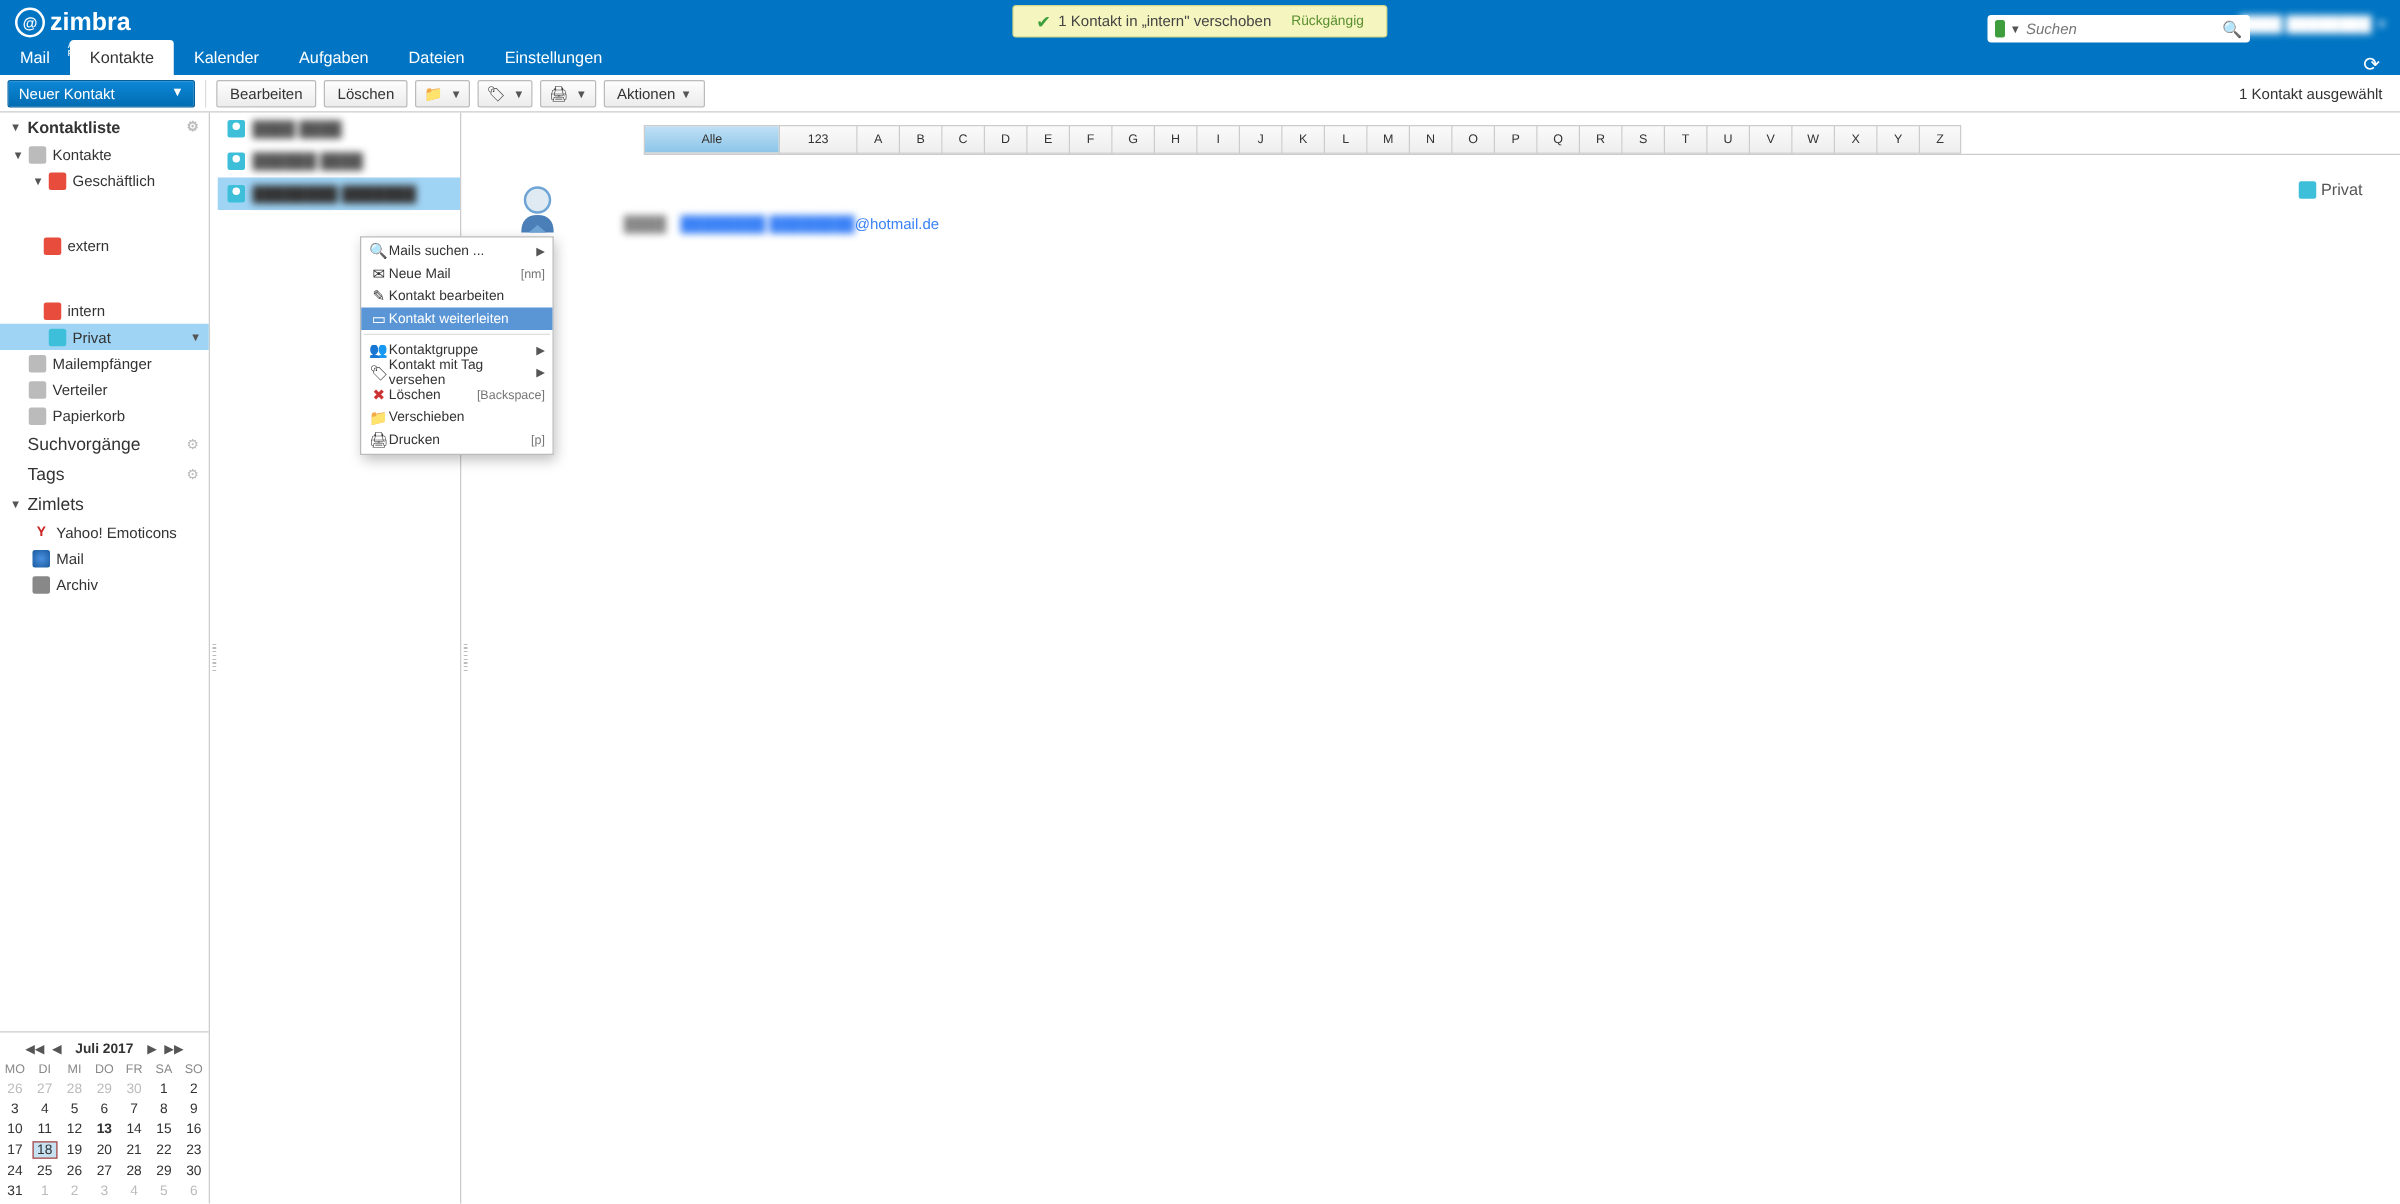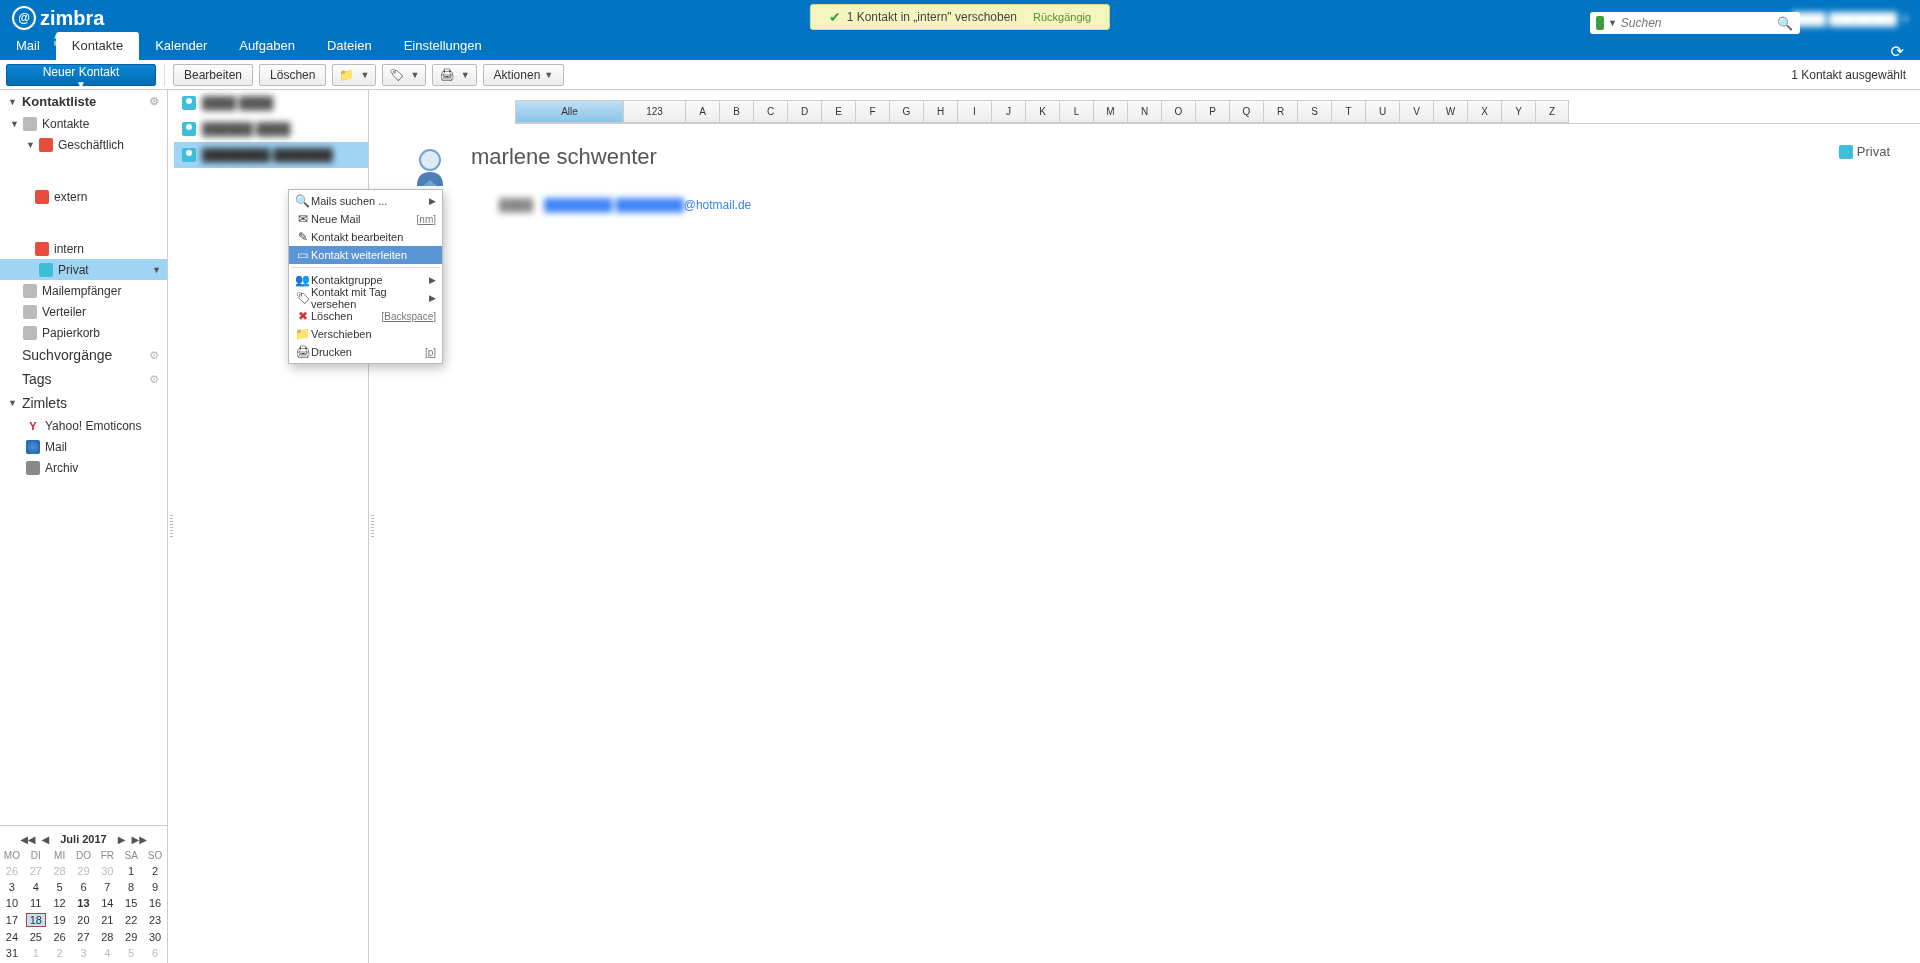--- a/index.html
+++ b/index.html
@@ -21,21 +21,21 @@
 .userbox { position: absolute; top: 12px; right: 10px; font-size: 12px; display: flex; align-items: center; filter: blur(3px); }
 .refresh { position: absolute; right: 16px; top: 42px; color: #fff; font-size: 16px; }
 
 
 .tabs { position: absolute; bottom: 0; left: 0; display: flex; height: 28px; }
 .tab { padding: 6px 16px; color: #fff; cursor: pointer; font-size: 13px; }
 .tab.active { background: #fff; color: #333; border-top-left-radius: 3px; border-top-right-radius: 3px; }
 
 
 .toolbar { height: 30px; border-bottom: 1px solid #ccc; display: flex; align-items: center; padding: 0 6px; gap: 6px; }
-.new-contact { width: 150px; height: 22px; background: linear-gradient(#0d87d6, #016db3); color: #fff; border: 1px solid #0160a0; border-radius: 2px; display: flex; align-items: center; justify-content: space-between; padding: 0 8px; cursor: pointer; font-size: 12px; flex-direction: column; }
+.new-contact { width: 150px; height: 22px; background: linear-gradient(#0d87d6, #016db3); color: #fff; border: 1px solid #0160a0; border-radius: 2px; display: flex; align-items: center; justify-content: space-between; padding: 0 8px; cursor: pointer; font-size: 12px; }
 .new-contact .caret { font-size: 10px; }
 .btn { height: 22px; border: 1px solid #bbb; border-radius: 2px; background: linear-gradient(#fdfdfd, #ececec); padding: 0 10px; display: flex; align-items: center; cursor: pointer; font-size: 12px; }
 .btn.icon { padding: 0 6px; gap: 4px; }
 .btn .caret { font-size: 9px; color: #555; margin-left: 2px; }
 .toolbar-spacer { flex: 1; }
 .sel-count { color: #333; font-size: 12px; padding-right: 8px; }
 .toolbar-divider { width: 1px; background: #ddd; height: 22px; margin: 0 2px; }
 
 
 .body { display: flex; height: calc(100vh - 90px); }
@@ -98,21 +98,21 @@
 .cemail-label { color: #888; display: inline-block; width: 62px; text-align: right; margin-right: 8px; filter: blur(3px); }
 .cemail-val { color: #3b82f6; }
 .cemail-val .blur { filter: blur(3px); }
 
 
 .ctxmenu { position: absolute; left: 288px; top: 189px; width: 155px; background: #fff; border: 1px solid #bbb; box-shadow: 2px 4px 10px rgba(0,0,0,0.25); z-index: 100; padding: 2px 0; }
 .ctxitem { display: flex; align-items: center; height: 18px; padding: 0 6px; cursor: pointer; font-size: 11px; position: relative; }
 .ctxitem:hover, .ctxitem.hov { background: #5a96d6; color: #fff; }
 .ctxitem .ci { width: 16px; display: flex; align-items: center; justify-content: center; font-size: 12px; }
 .ctxitem .label { flex: 1; }
-.ctxitem .shortcut { font-size: 10px; color: #777; text-decoration: underline; }
+.ctxitem .shortcut { font-size: 10px; color: #777; }
 .ctxitem .sub { font-size: 9px; color: #555; }
 .ctxsep { height: 1px; background: #ddd; margin: 3px 2px; }
 
 .splitter { width: 6px; cursor: col-resize; display: flex; align-items: center; justify-content: center; }
 .splitter .grip { width: 3px; height: 24px; background: repeating-linear-gradient(#bbb,#bbb 1px,transparent 1px,transparent 3px); }
 </style>
 </head>
 <body>
 
 <div class="topbar">
@@ -389,21 +389,20 @@
       </div>
     <div class="contact-card">
       <div class="avatar-big">
         <svg class="avatar-svg" viewBox="0 0 50 50">
           <circle cx="25" cy="16" r="10" fill="#dfeaf3" stroke="#6fa5d6" stroke-width="2"></circle>
           <path d="M12 42 Q12 28 25 28 Q38 28 38 42 Z" fill="#4a7fb8"></path>
           <path d="M18 42 L25 36 L32 42 Z" fill="#6fa5d6"></path>
         </svg>
       </div>
       <div style="flex:1;">
-        <div class="cname">marlene schwenter</div>
         <div class="cemail">
           <span class="cemail-label">████</span>
           <span class="cemail-val"><span class="blur">████████ ████████</span><span>@hotmail.de</span></span>
         </div>
       </div>
       <div class="cfolder">
         <span class="ico"></span>
         <span>Privat</span>
       </div>
     </div>

